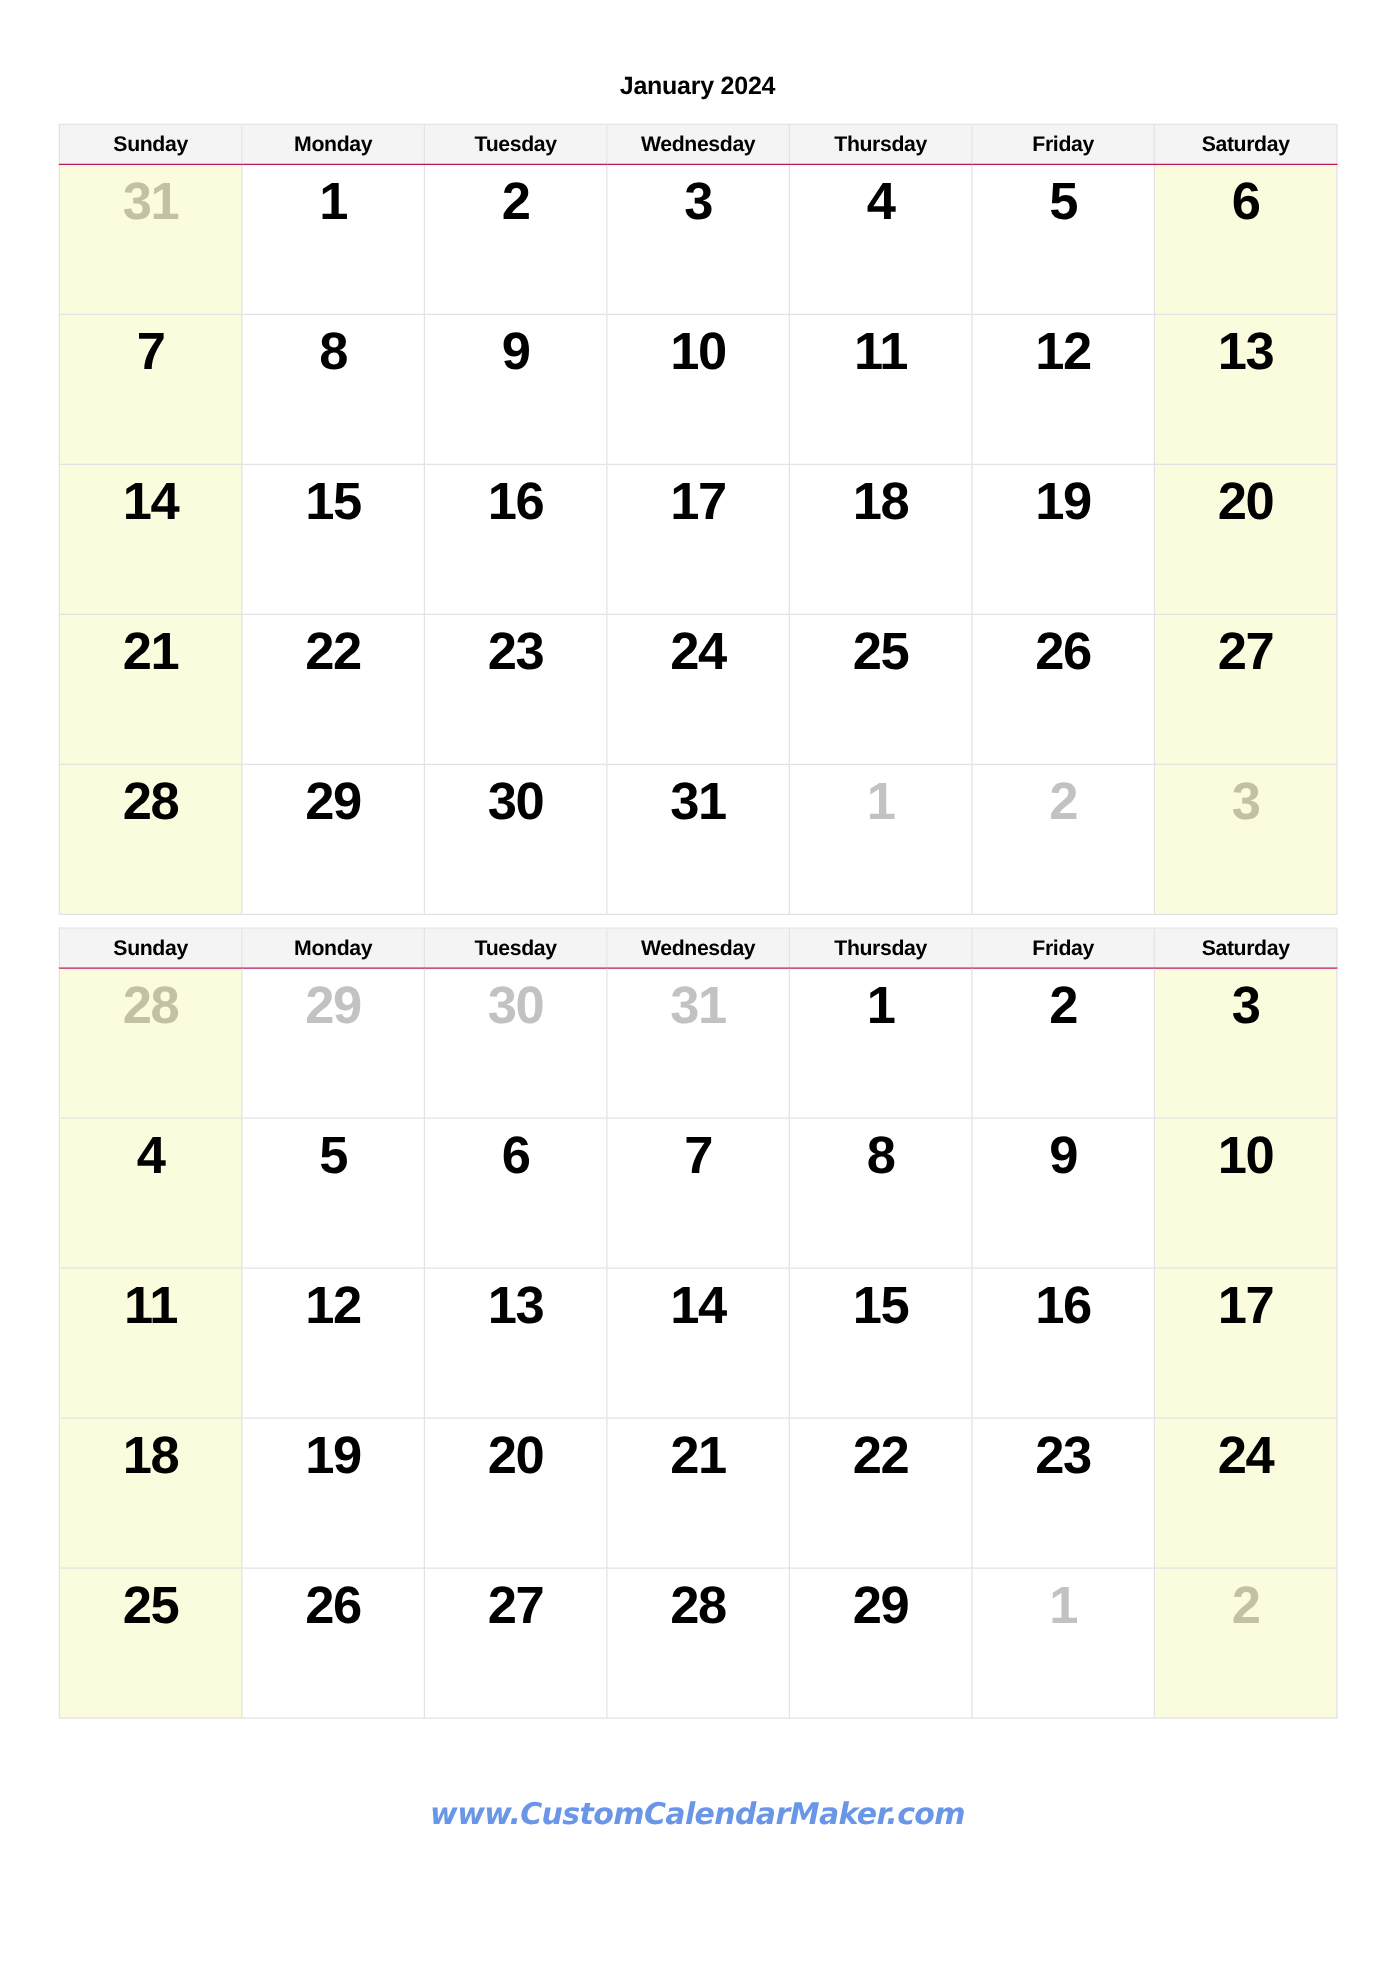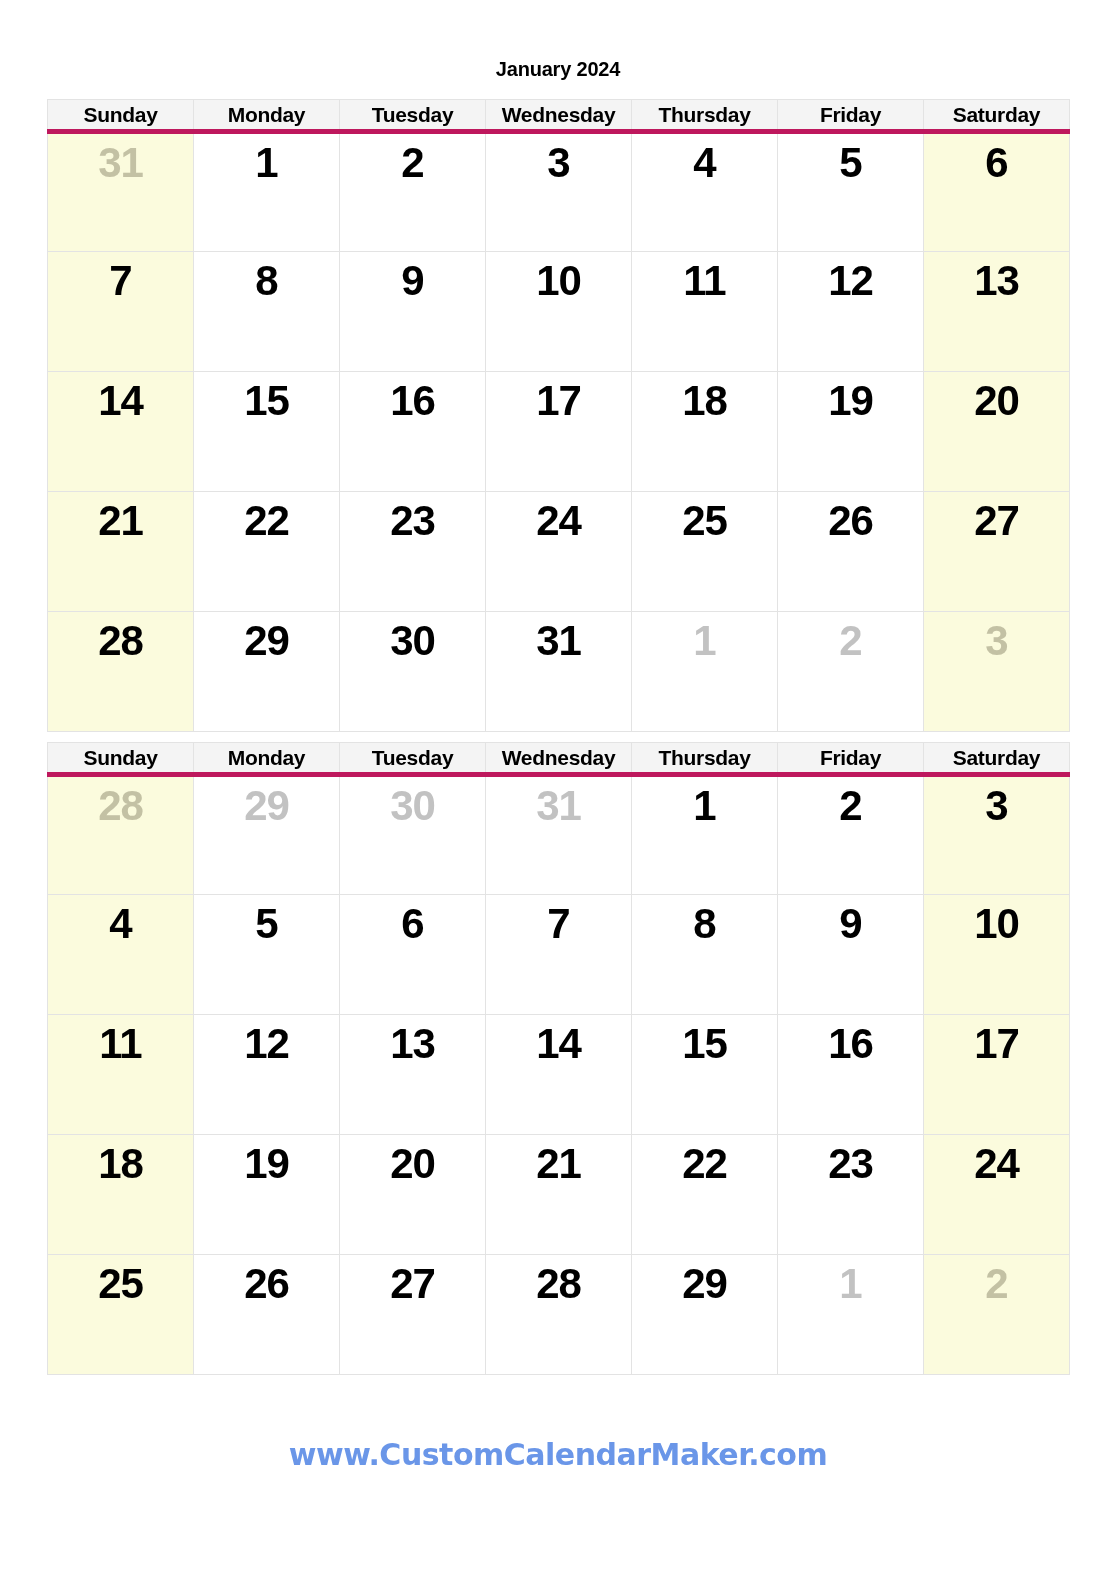--- a/index.html
+++ b/index.html
@@ -52,23 +52,23 @@
     border-left: 1px solid #e3e3e3;
   }
 
   table.cal col { width: 146px; }
 
   table.cal th {
     height: 32px;
     box-sizing: border-box;
     background: #f4f4f4;
     border-right: 1px solid #e3e3e3;
-    border-bottom: 5px solid #be185d;
+    border-bottom: 1px solid #be185d;
     font-family: "Liberation Sans", sans-serif;
-    font-size: 21px;
+    font-size: 17px;
     font-weight: bold;
     color: #000000;
     text-align: center;
     vertical-align: middle;
     padding: 0;
     letter-spacing: -0.3px;
   }
 
   table.cal td {
     height: 120px;
@@ -100,25 +100,26 @@
   .footer {
     position: absolute;
     left: 0;
     top: 1400px;
     width: 1116px;
     text-align: center;
   }
 
   .footer-link {
     font-family: "DejaVu Sans", sans-serif;
-    font-size: 30px;
+    font-size: 24px;
     font-weight: bold;
     color: #6a96e8;
     letter-spacing: -0.5px;
     text-decoration: none;
+    font-style: italic;
   }
 </style>
 </head>
 <body>
 
 <div class="page">
 
   <div class="month-block" id="jan-block">
     <div class="month-title">January 2024</div>
     <table class="cal">

